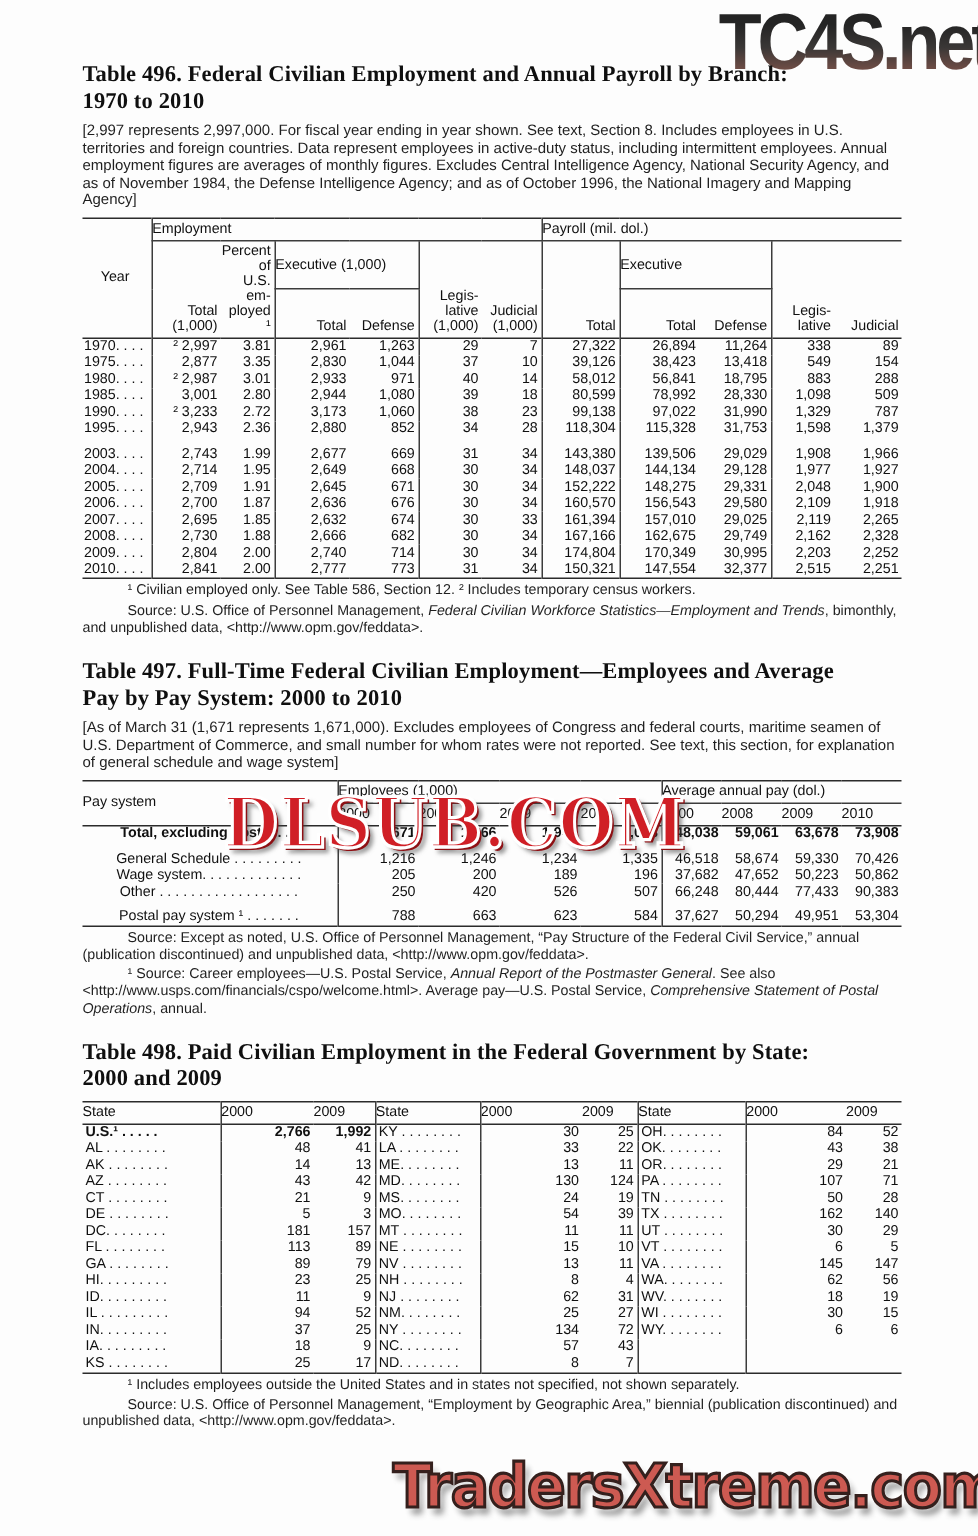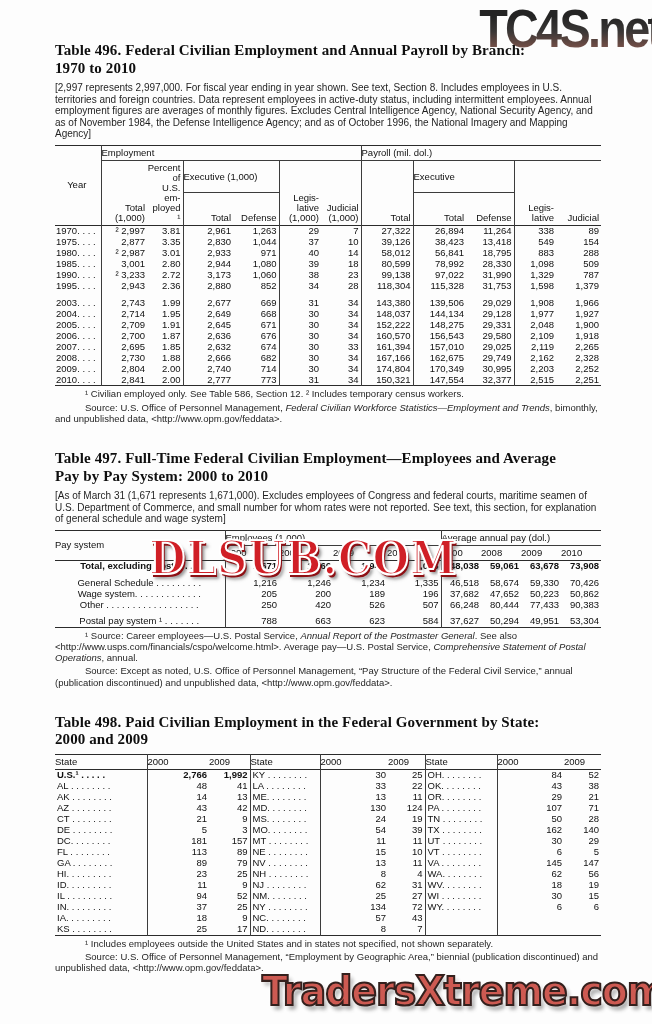--- a/index.html
+++ b/index.html
@@ -33,21 +33,21 @@
   #t497 td:nth-child(1){text-align:center;padding-left:1px}
   #t497 td:nth-child(1),#t497 td:nth-child(5){border-right:1px solid #3c3c3c}
 
   #t498 td:nth-child(1),#t498 td:nth-child(4),#t498 td:nth-child(7){text-align:left;padding-left:2px}
   #t498 td:nth-child(1),#t498 td:nth-child(3),#t498 td:nth-child(4),
   #t498 td:nth-child(6),#t498 td:nth-child(7){border-right:1px solid #3c3c3c}
   #t498 tbody tr:first-child td:nth-child(-n+3){font-weight:bold}
 
   .fn{font-size:9.5px;line-height:11.2px;margin:2px 0 0 0;text-indent:30px;color:#1f1f1f}
   .fn i{font-style:italic}
-  .sect-gap{margin-top:26px}
+  .sect-gap{margin-top:16px}
   .tbl-wrap{position:relative}
 
   .wm-top{position:absolute;top:-2px;right:-8px;z-index:9;
           font-family:"Liberation Sans",sans-serif;font-weight:bold;font-size:52px;line-height:60px;
           letter-spacing:-3px;transform:scaleX(.9) scaleY(1.02);transform-origin:right top;
           background:linear-gradient(180deg,#242424 30%,#3a3736 55%,#6e4c45 78%,#a8837b 96%);
           -webkit-background-clip:text;background-clip:text;color:transparent;mix-blend-mode:multiply}
   .wm-mid{position:absolute;left:94px;top:4px;z-index:8;
           font-family:"DejaVu Serif",serif;font-weight:bold;font-size:42px;line-height:50px;
           letter-spacing:1px;color:#d01f26;-webkit-text-stroke:2px #ffffff;
@@ -408,22 +408,22 @@
             <td>37,627</td>
             <td>50,294</td>
             <td>49,951</td>
             <td>53,304</td>
           </tr>
         </tbody>
     </table>
     <div class="wm-mid">DLSUB.COM</div>
   </div>
 
+  <p class="fn">Source: Except as noted, U.S. Office of Personnel Management, “Pay Structure of the Federal Civil Service,” annual (publication discontinued) and unpublished data, &lt;http://www.opm.gov/feddata&gt;.</p>
   <p class="fn"><span>¹ Source: Career employees—U.S. Postal Service, </span><i>Annual Report of the Postmaster General</i><span>. See also &lt;http://www.usps.com/financials/cspo/welcome.html&gt;. Average pay—U.S. Postal Service, </span><i>Comprehensive Statement of Postal Operations</i><span>, annual.</span></p>
-  <p class="fn">Source: Except as noted, U.S. Office of Personnel Management, “Pay Structure of the Federal Civil Service,” annual (publication discontinued) and unpublished data, &lt;http://www.opm.gov/feddata&gt;.</p>
 
   <div class="tbl-title sect-gap">Table 498. Paid Civilian Employment in the Federal Government by State:
 2000 and 2009</div>
 
   <div class="tbl-wrap">
     <table id="t498">
       <colgroup>
         <col style="width:92px">
           <col style="width:62px">
           <col style="width:41px">

